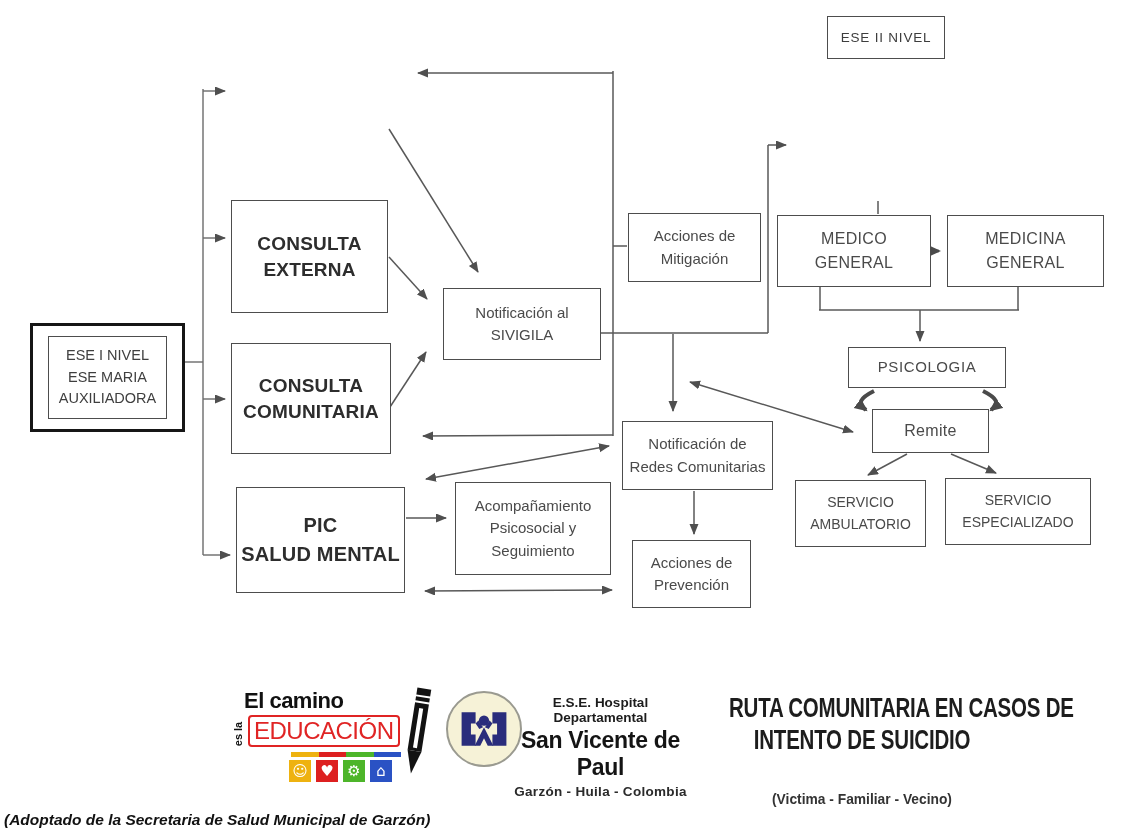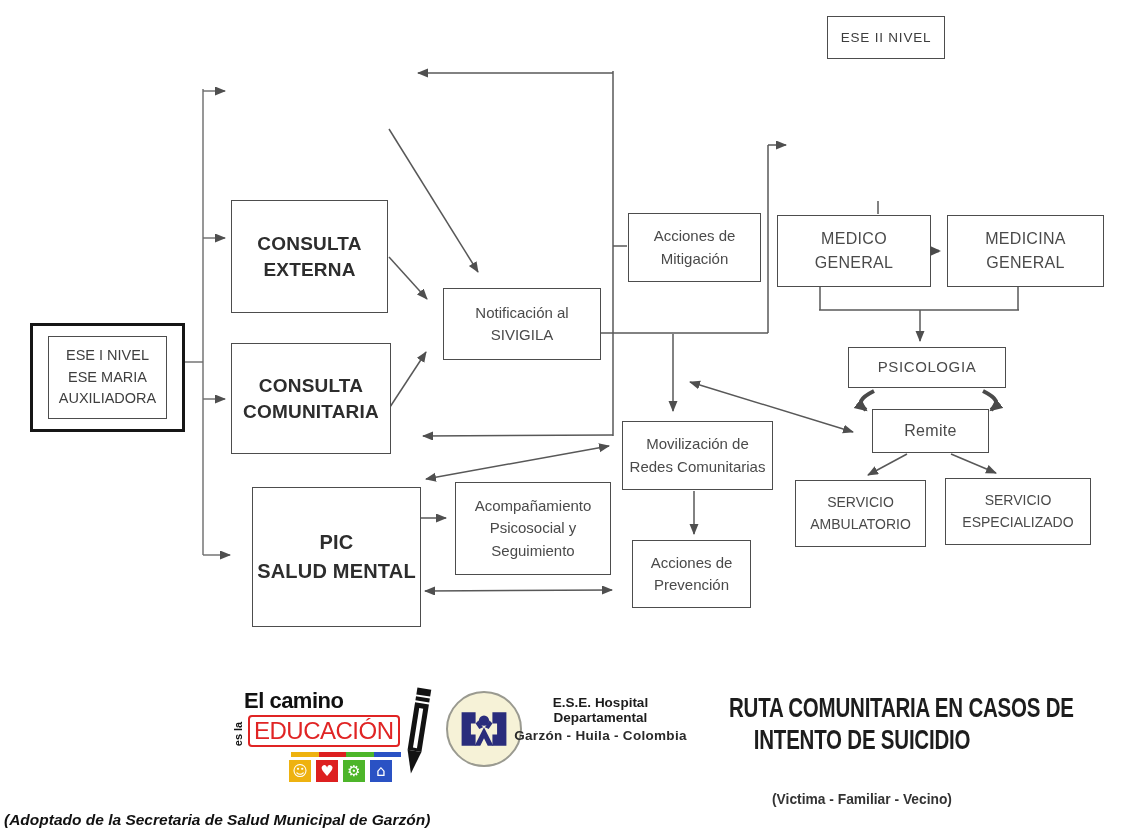--- a/index.html
+++ b/index.html
@@ -107,37 +107,37 @@
   <div class="node heavy" style="left:231px;top:200px;width:157px;height:113px">
     <div>CONSULTA</div>
     <div>EXTERNA</div>
   </div>
 
   <div class="node heavy" style="left:231px;top:343px;width:160px;height:111px">
     <div>CONSULTA</div>
     <div>COMUNITARIA</div>
   </div>
 
-  <div class="node heavy-lg" style="left:252px;top:487px;width:169px;height:140px">
+  <div class="node heavy-lg" style="left:236px;top:487px;width:169px;height:106px">
     <div>PIC</div>
     <div>SALUD MENTAL</div>
   </div>
 
   <div class="node reg" style="left:443px;top:288px;width:158px;height:72px">
     <div>Notificación al</div>
     <div>SIVIGILA</div>
   </div>
 
   <div class="node reg" style="left:628px;top:213px;width:133px;height:69px">
     <div>Acciones de</div>
     <div>Mitigación</div>
   </div>
 
   <div class="node reg" style="left:622px;top:421px;width:151px;height:69px">
-    <div>Movilización de</div>
+    <div>Notificación de</div>
     <div>Redes Comunitarias</div>
   </div>
 
   <div class="node reg" style="left:632px;top:540px;width:119px;height:68px">
     <div>Acciones de</div>
     <div>Prevención</div>
   </div>
 
   <div class="node reg" style="left:455px;top:482px;width:156px;height:93px">
     <div>Acompañamiento</div>
@@ -212,20 +212,21 @@
         <path d="M54,12 h-15 v12 h5 v12 h-5 v12 h15 z"></path>
         <circle cx="30" cy="21" r="5.5"></circle>
         <polygon points="30,28 40,48 34,48 30,40 26,48 20,48"></polygon>
         <polygon points="25,30 21,24 24,21 29,28"></polygon>
         <polygon points="35,30 39,24 36,21 31,28"></polygon>
       </g>
     </svg>
   </div>
   <div class="ft" style="left:513px;top:695px;width:175px;text-align:center">
     <div class="hosp-l1">E.S.E. Hospital Departamental</div>
+    <div class="hosp-l2">San Vicente de Paul</div>
     <div class="hosp-l3">Garzón - Huila - Colombia</div>
   </div>
 
   <div class="ruta-title ft" style="left:687px;top:692px">
     <div>RUTA COMUNITARIA EN CASOS DE</div>
     <div>INTENTO DE SUICIDIO</div>
   </div>
   <div class="subtitle ft" style="left:772px;top:790px">(Victima - Familiar - Vecino)</div>
 
   <div class="attribution ft" style="left:4px;top:811px">(Adoptado de la Secretaria de Salud Municipal de Garzón)</div>

